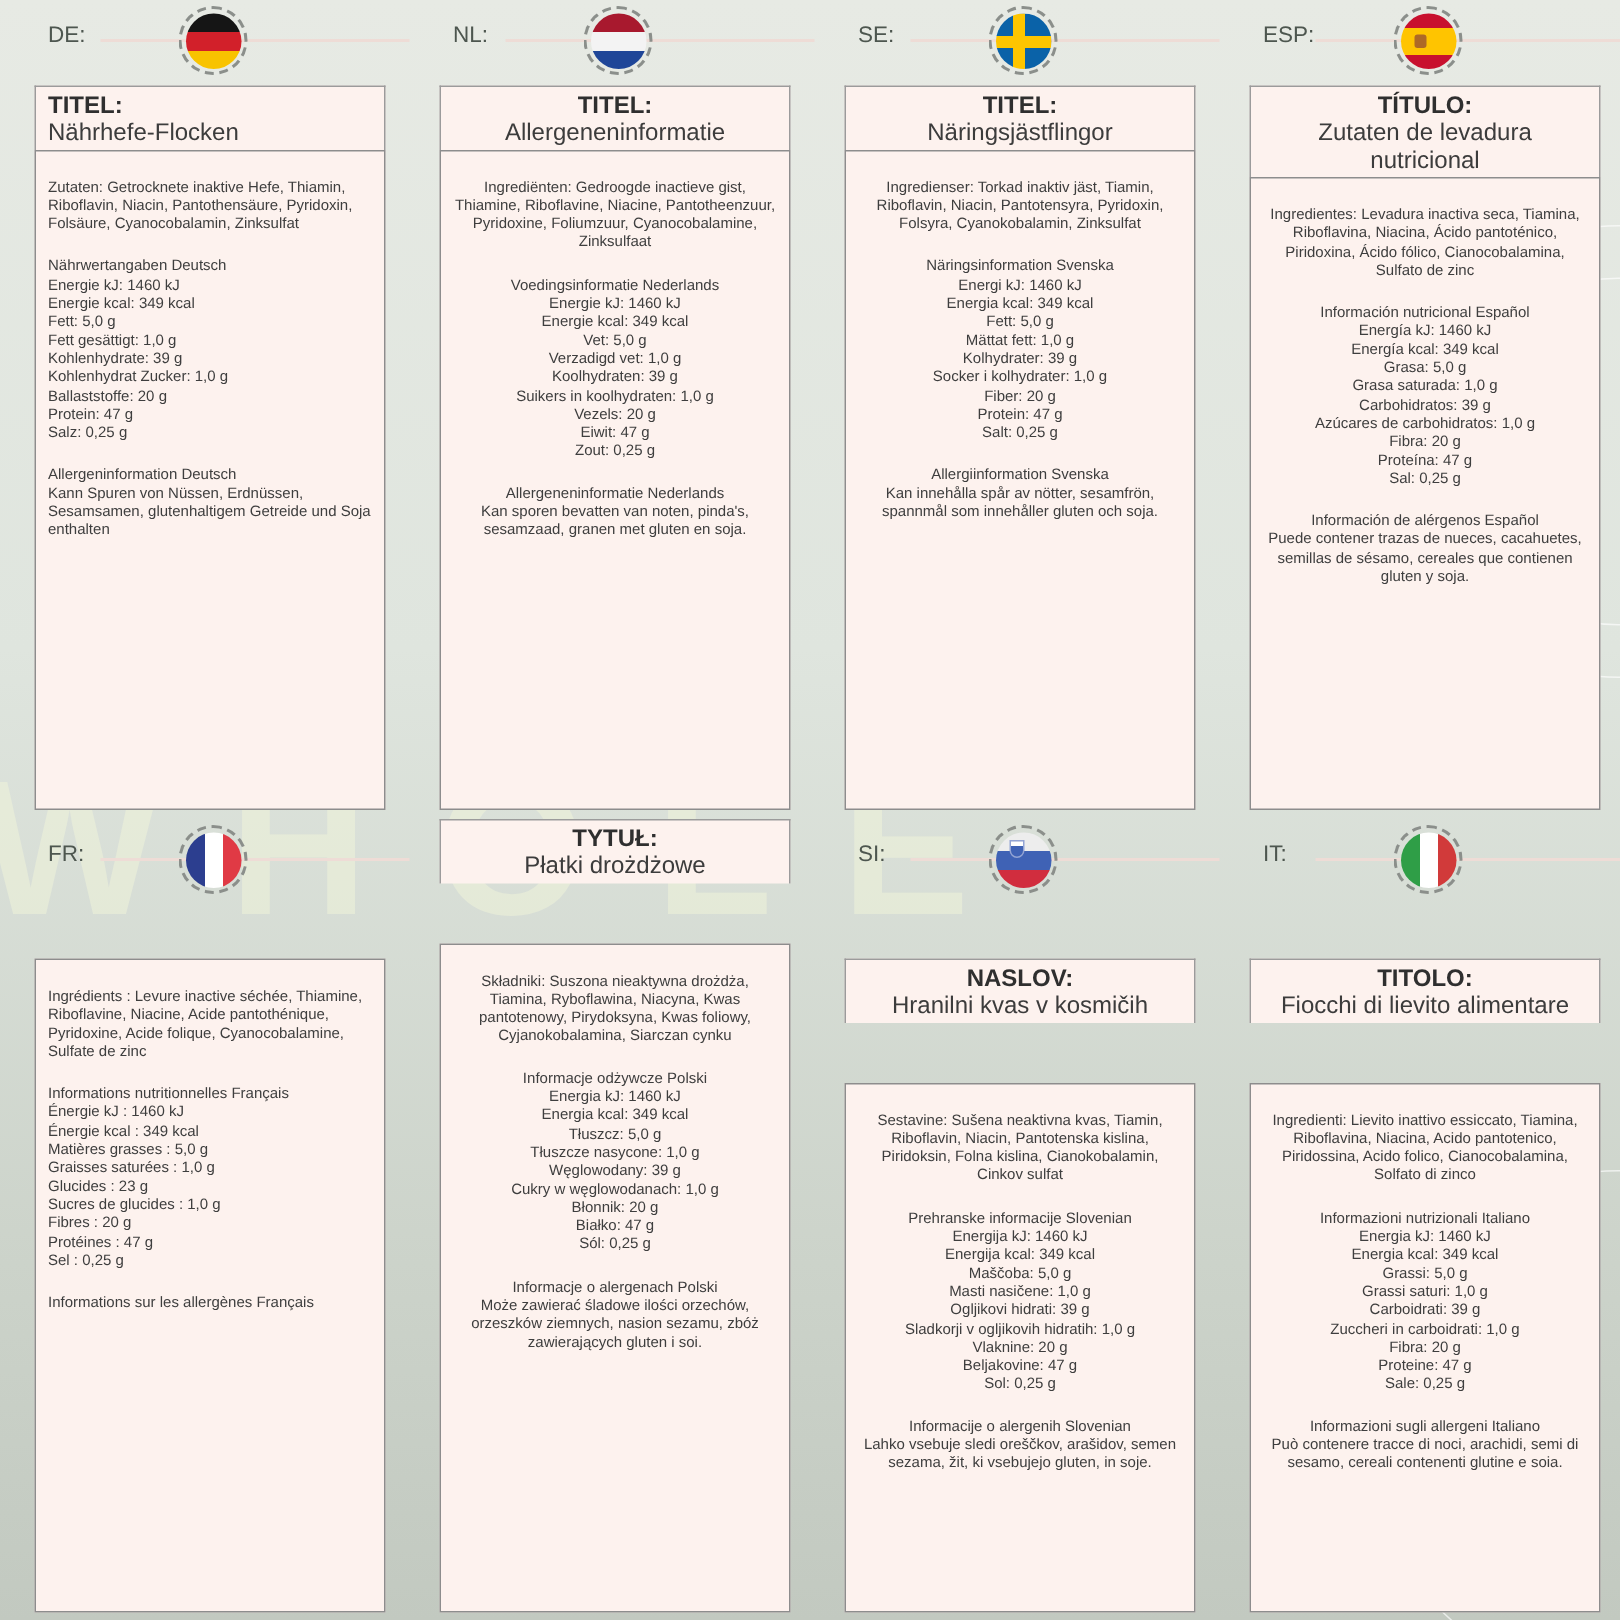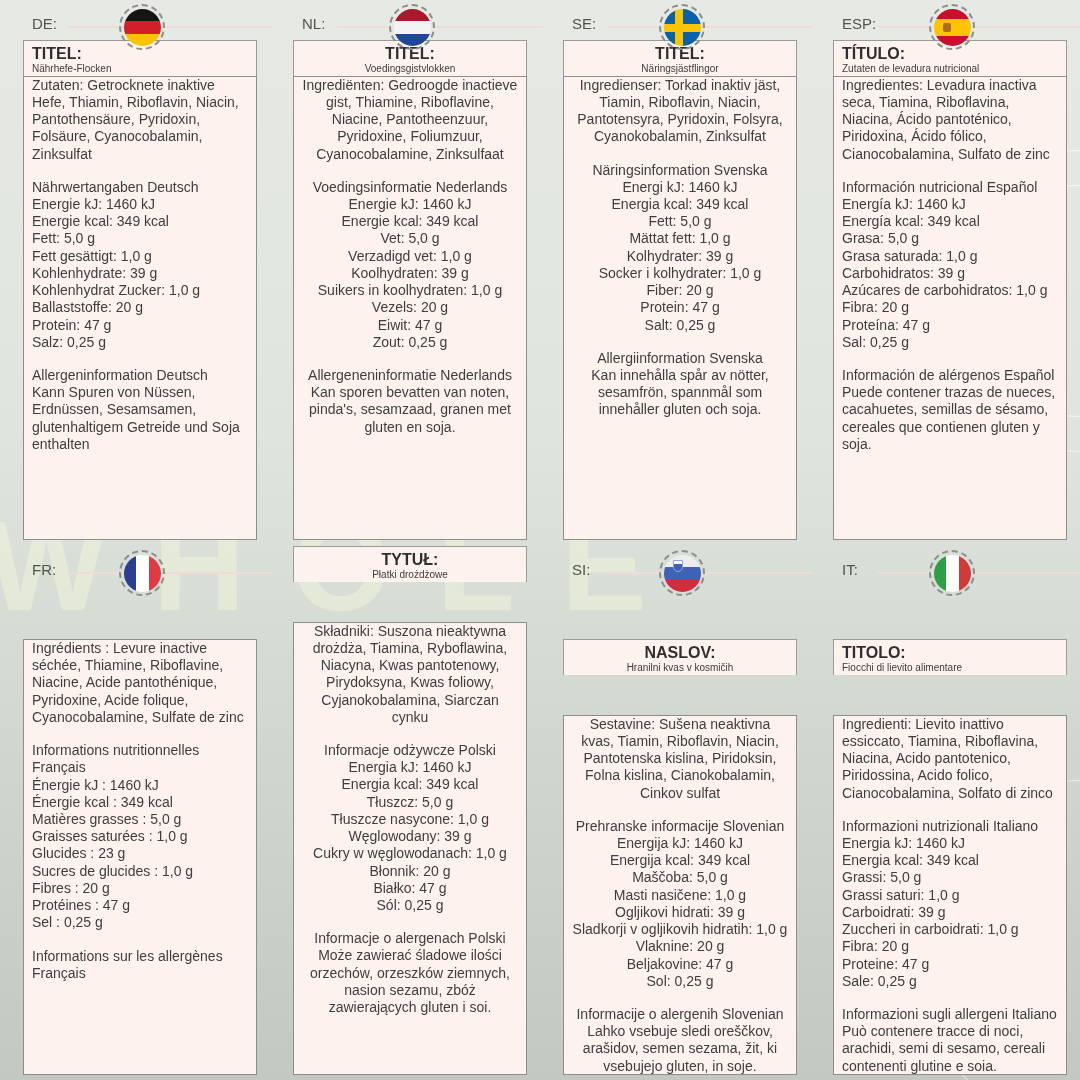--- a/index.html
+++ b/index.html
@@ -20,21 +20,21 @@
 
   .grid{
     position:absolute;inset:0;z-index:1;
     display:grid;grid-template-columns:repeat(4,270px);grid-template-rows:546px 534px;
   }
   .panel{
     box-sizing:border-box;display:flex;flex-direction:column;
     padding:0 13px 6px 23px;position:relative;
   }
   .panel.row2{padding-bottom:5px;gap:40px;}
-  .panel-header{position:relative;height:40px;flex:none;}
+  .panel-header{position:relative;height:57px;flex:none;}
   .row2 .panel-header{height:53px;}
   .lang-code{position:absolute;left:9px;top:15px;font-size:15px;color:#4d564f;}
   .header-line{position:absolute;top:26px;left:44px;right:-16px;height:2px;background:#eedcd6;}
   .flag-ring{
     position:absolute;top:4px;left:51%;transform:translateX(-50%);
     width:46px;height:46px;box-sizing:border-box;border:2px dashed #8b8f8b;border-radius:50%;
     display:flex;align-items:center;justify-content:center;
   }
   .flag-fill{width:37px;height:37px;border-radius:50%;position:relative;overflow:hidden;background:#ccc;}
   .flag-de{background:linear-gradient(180deg,#151515 0 33.4%,#d2202a 33.4% 66.7%,#f8c300 66.7% 100%);}
@@ -50,31 +50,31 @@
   .flag-si{background:linear-gradient(180deg,#ededed 0 33.4%,#3f62b5 33.4% 66.7%,#d12d3e 66.7% 100%);}
   .flag-si::after{content:"";position:absolute;left:37%;top:14%;width:10px;height:12px;transform:translateX(-50%);
     background:linear-gradient(180deg,#fff 0 30%,#3f62b5 30%);border:1px solid #93a4d4;box-sizing:border-box;border-radius:0 0 5px 5px;}
   .flag-it{background:linear-gradient(90deg,#2f9e47 0 33.4%,#fff 33.4% 66.7%,#d13a3a 66.7% 100%);}
 
   .title-box{
     flex:none;background:#fdf2ee;border:1px solid #9b9b9b;border-bottom:none;
     padding:3px 8px 1px;
   }
   .title-label{font-size:16px;font-weight:bold;color:#2f2f2f;line-height:1.2;}
-  .title-value{font-size:10px;color:#3c3c3c;line-height:1.15;}
+  .title-value{font-size:16px;color:#3c3c3c;line-height:1.15;}
   .content-box{
     flex:1;background:#fdf2ee;border:1px solid #8d8d8d;
-    padding:0 8px;font-size:14px;line-height:1.23;color:#3e3e3e;overflow:hidden;
+    padding:19px 8px;font-size:10px;line-height:1.23;color:#3e3e3e;overflow:hidden;
   }
   .content-box p{margin:0;}
   .ingredients{margin:0 0 16px 0 !important;}
   .allergen-header{margin:16px 0 0 0 !important;}
   .align-left{text-align:left;}
   .align-center{text-align:center;}
-  .align-right{text-align:left;}
+  .align-right{text-align:center;}
 </style>
 </head>
 <body>
 
 <div class="watermark">WHOLE</div>
 <div class="arc arc1"></div>
 <div class="arc arc2"></div>
 <div class="arc arc3"></div>
 
 <div class="grid">
@@ -111,21 +111,21 @@
     <section class="panel row1">
     <header class="panel-header">
       <span class="lang-code">NL:</span>
       <span class="header-line"></span>
       <span class="flag-ring">
         <span class="flag-fill flag-nl"></span>
       </span>
     </header>
     <div class="title-box align-center">
       <div class="title-label">TITEL:</div>
-      <div class="title-value">Voedingsgistvlokken</div>
+      <div class="title-value">Allergeneninformatie</div>
     </div>
     <div class="content-box align-center">
       <p class="ingredients">Ingrediënten: Gedroogde inactieve gist, Thiamine, Riboflavine, Niacine, Pantotheenzuur, Pyridoxine, Foliumzuur, Cyanocobalamine, Zinksulfaat</p>
       <p>Voedingsinformatie Nederlands</p>
       <div>
           <div>Energie kJ: 1460 kJ</div>
           <div>Energie kcal: 349 kcal</div>
           <div>Vet: 5,0 g</div>
           <div>Verzadigd vet: 1,0 g</div>
           <div>Koolhydraten: 39 g</div>

